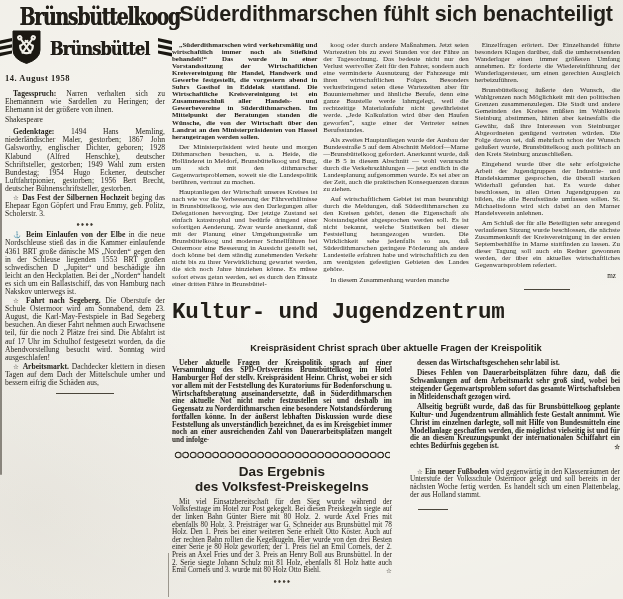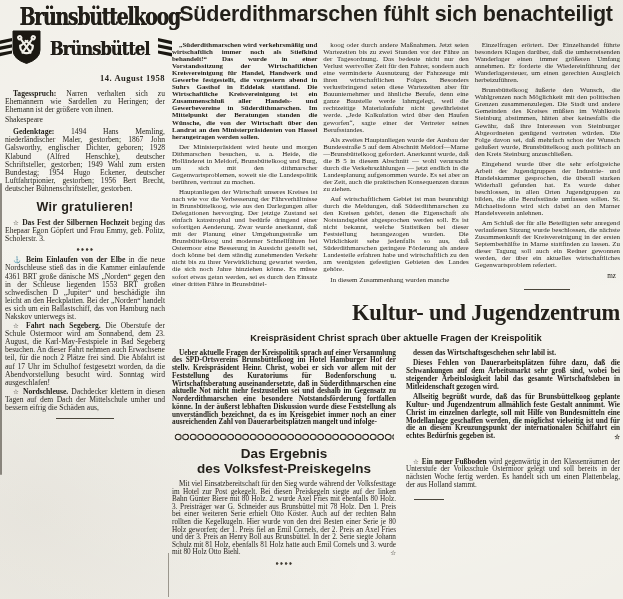--- a/index.html
+++ b/index.html
@@ -26,21 +26,21 @@
     white-space:nowrap;text-align:center;letter-spacing:-1.5px;
     transform:scaleX(0.82) scaleY(1.05);transform-origin:center;
     text-shadow:0.4px 0 0 currentColor;
   }
   .mastrow{display:flex;align-items:center;justify-content:center;gap:0;margin-top:1px;}
   .mast2{
     font-family:"DejaVu Serif", serif;font-weight:bold;font-size:19px;line-height:20px;
     white-space:nowrap;letter-spacing:-1px;transform:scaleX(0.85);transform-origin:center;
     text-shadow:0.4px 0 0 currentColor;
   }
-  .date{font-weight:bold;font-size:8.5px;text-align:right;margin:8px 0 7px;letter-spacing:0.5px;}
+  .date{font-weight:bold;font-size:8.5px;text-align:left;margin:8px 0 7px;letter-spacing:0.5px;}
   .sp{font-size:7.6px;line-height:8.1px;text-align:justify;margin:0 0 1px;text-indent:8px;}
   .sp .lead{font-weight:bold;}
   .attr{font-size:7.6px;text-align:left;padding-right:16px;margin:0 0 4px;}
   .gratz{font-family:"Liberation Sans", sans-serif;font-weight:bold;font-size:12.5px;text-align:center;margin:7px 0 5px;letter-spacing:0.3px;}
   .marker{font-size:6.5px;}
   .orn-x{width:18px;height:5px;margin:4px auto 4px;
     background-image:radial-gradient(circle at 2px 2.5px,#3a352c 1px,transparent 1.4px);
     background-size:4.5px 5px;}
   .rule-sm{width:58px;border-top:1px solid #4a453a;margin:6px auto 0;}
   
@@ -48,24 +48,24 @@
   .headline1{
     font-family:"Liberation Sans", sans-serif;font-weight:bold;font-size:21.5px;line-height:24px;
     text-align:center;margin:2px 0 16px;letter-spacing:-0.2px;white-space:nowrap;
   }
   .cols3{display:flex;gap:6px;}
   .col{flex:1;min-width:0;}
   .mp{font-size:6.95px;line-height:7.05px;text-align:justify;margin:0 0 3px;text-indent:7px;}
   .lede{font-weight:bold;}
   .sig{font-size:7.2px;text-align:right;padding-right:4px;margin-top:1px;}
   .rule-mid{width:46px;border-top:1px solid #4a453a;margin:9px auto 0;}
-  .k-head{font-family:Liberation Serif, serif;font-weight:bold;font-size:22.5px;line-height:23px;
-    text-align:right;margin:10px 0 9px;letter-spacing:-0.2px;}
+  .k-head{font-family:Liberation Mono, monospace;font-weight:bold;font-size:22.5px;line-height:23px;
+    text-align:left;margin:10px 0 19px;letter-spacing:-0.2px;}
   .k-sub{font-family:"Liberation Sans", sans-serif;font-weight:bold;font-size:9.3px;text-align:center;margin:8px 0 7px;}
-  .cols2{display:flex;gap:10px;}
+  .cols2{display:flex;gap:18px;}
   .colL{width:224px;}
   .colR{width:214px;}
   .kp{font-size:7.25px;line-height:7.75px;font-weight:bold;text-align:justify;margin:0 0 3px;text-indent:7px;}
   .bp{font-size:7.25px;line-height:7.6px;text-align:justify;margin:0 0 3px;text-indent:7px;}
   .bp .lead{font-weight:bold;}
   .endmark{float:right;font-size:6.5px;padding-left:4px;}
   .orn-wave{height:8px;margin:6px 2px 5px;
     background-image:radial-gradient(circle at 4px 4px,transparent 2.1px,#353128 2.3px,#353128 3.3px,transparent 3.6px);
     background-size:7.5px 8px;}
   .k-head2{font-family:"Liberation Sans", sans-serif;font-weight:bold;font-size:13.5px;line-height:15px;
@@ -117,31 +117,30 @@
         </svg>
       </span>
     </div>
     <div class="date">14. August 1958</div>
 
     <p class="sp"><span class="lead">Tagesspruch:</span> <span>Narren verhalten sich zu Ehemännern wie Sardellen zu Heringen; der Ehemann ist der größere von ihnen.</span></p>
     <div class="attr">Shakespeare</div>
 
     <p class="sp"><span class="lead">Gedenktage:</span> <span>1494 Hans Memling, niederländischer Maler, gestorben; 1867 John Galsworthy, englischer Dichter, geboren; 1928 Klabund (Alfred Henschke), deutscher Schriftsteller, gestorben; 1949 Wahl zum ersten Bundestag; 1954 Hugo Eckener, deutscher Luftfahrtpionier, gestorben; 1956 Bert Brecht, deutscher Bühnenschriftsteller, gestorben.</span></p>
 
-    <h2 class="gratz">Wir gratulieren!</h2>
 
     <p class="sp"><span class="marker">☆</span> <span class="lead">Das Fest der Silbernen Hochzeit</span> <span>beging das Ehepaar Egon Göpfert und Frau Emmy, geb. Politz, Scholerstr. 3.</span></p>
 
     <div class="orn-x"></div>
 
     <p class="sp"><span class="marker">⚓</span> <span class="lead">Beim Einlaufen von der Elbe</span> <span>in die neue Nordschleuse stieß das in die Kammer einlaufende 4361 BRT große dänische MS „Norden“ gegen den in der Schleuse liegenden 1553 BRT großen schwedischen D „Jupiter“ und beschädigte ihn leicht an den Heckplatten. Bei der „Norden“ handelt es sich um ein Ballastschiff, das von Hamburg nach Nakskov unterwegs ist.</span></p>
 
     <p class="sp"><span class="marker">☆</span> <span class="lead">Fahrt nach Segeberg.</span> <span>Die Oberstufe der Schule Ostermoor wird am Sonnabend, dem 23. August, die Karl-May-Festspiele in Bad Segeberg besuchen. An dieser Fahrt nehmen auch Erwachsene teil, für die noch 2 Plätze frei sind. Die Abfahrt ist auf 17 Uhr im Schulhof festgesetzt worden, da die Abendvorstellung besucht wird. Sonntag wird ausgeschlafen!</span></p>
 
-    <p class="sp"><span class="marker">☆</span> <span class="lead">Nordschleuse.</span> <span>Dachdecker klettern in diesen Tagen auf dem Dach der Mittelschule umher und bessern eifrig die Schäden aus,</span></p>
+    <p class="sp"><span class="marker">☆</span> <span class="lead">Arbeitsmarkt.</span> <span>Dachdecker klettern in diesen Tagen auf dem Dach der Mittelschule umher und bessern eifrig die Schäden aus,</span></p>
 
     <div class="rule-sm"></div>
   </aside>
 
   <main class="main">
 
     <h1 class="headline1">Süderdithmarschen fühlt sich benachteiligt</h1>
 
     <div class="cols3">
       <div class="col">
@@ -176,21 +175,21 @@
 
         <h3 class="k-head2"><span>Das Ergebnis</span><br><span>des Volksfest-Preiskegelns</span></h3>
 
         <p class="bp"><span>Mit viel Einsatzbereitschaft für den Sieg wurde während der Volksfesttage im Hotel zur Post gekegelt. Bei diesen Preiskegeln siegte auf der linken Bahn Günter Biere mit 80 Holz. 2. wurde Axel Fries mit ebenfalls 80 Holz. 3. Preisträger war G. Schneider aus Brunsbüttel mit 78 Holz. Den 1. Preis bei einer weiteren Serie erhielt Otto Köster. Auch auf der rechten Bahn rollten die Kegelkugeln. Hier wurde von den drei Besten einer Serie je 80 Holz geworfen; der 1. Preis fiel an Emil Cornels, der 2. Preis an Axel Fries und der 3. Preis an Henry Boll aus Brunsbüttel. In der 2. Serie siegte Johann Schulz mit 81 Holz, ebenfalls 81 Holz hatte auch Emil Cornels und 3. wurde mit 80 Holz Otto Biehl.</span><span class="endmark">☆</span></p>
 
         <div class="orn-x"></div>
       </div>
 
       <div class="colR">
         <p class="kp">dessen das Wirtschaftsgeschehen sehr labil ist.</p>
-        <p class="kp">Dieses Fehlen von Dauerarbeitsplätzen führe dazu, daß die Schwankungen auf dem Arbeitsmarkt sehr groß sind, wobei bei steigender Arbeitslosigkeit labil das gesamte Wirtschaftsleben in Mitleidenschaft gezogen wird.</p>
+        <p class="kp">Dieses Fehlen von Dauerarbeitsplätzen führe dazu, daß die Schwankungen auf dem Arbeitsmarkt sehr groß sind, wobei bei steigender Gegenwartsproblem sofort das gesamte Wirtschaftsleben in Mitleidenschaft gezogen wird.</p>
         <p class="kp"><span>Allseitig begrüßt wurde, daß das für Brunsbüttelkoog geplante Kultur- und Jugendzentrum allmählich feste Gestalt annimmt. Wie Christ im einzelnen darlegte, soll mit Hilfe von Bundesmitteln eine Modellanlage geschaffen werden, die möglichst vielseitig ist und für die an diesem Kreuzungspunkt der internationalen Schiffahrt ein echtes Bedürfnis gegeben ist.</span><span class="endmark">☆</span></p>
 
         <p class="bp fuss"><span class="marker">☆</span> <span class="lead">Ein neuer Fußboden</span> <span>wird gegenwärtig in den Klassenräumen der Unterstufe der Volksschule Ostermoor gelegt und soll bereits in der nächsten Woche fertig werden. Es handelt sich um einen Plattenbelag, der aus Holland stammt.</span></p>
 
         <div class="rule-xs"></div>
       </div>
     </div>
   </main>
 
   <div class="scan-line-left"></div>

